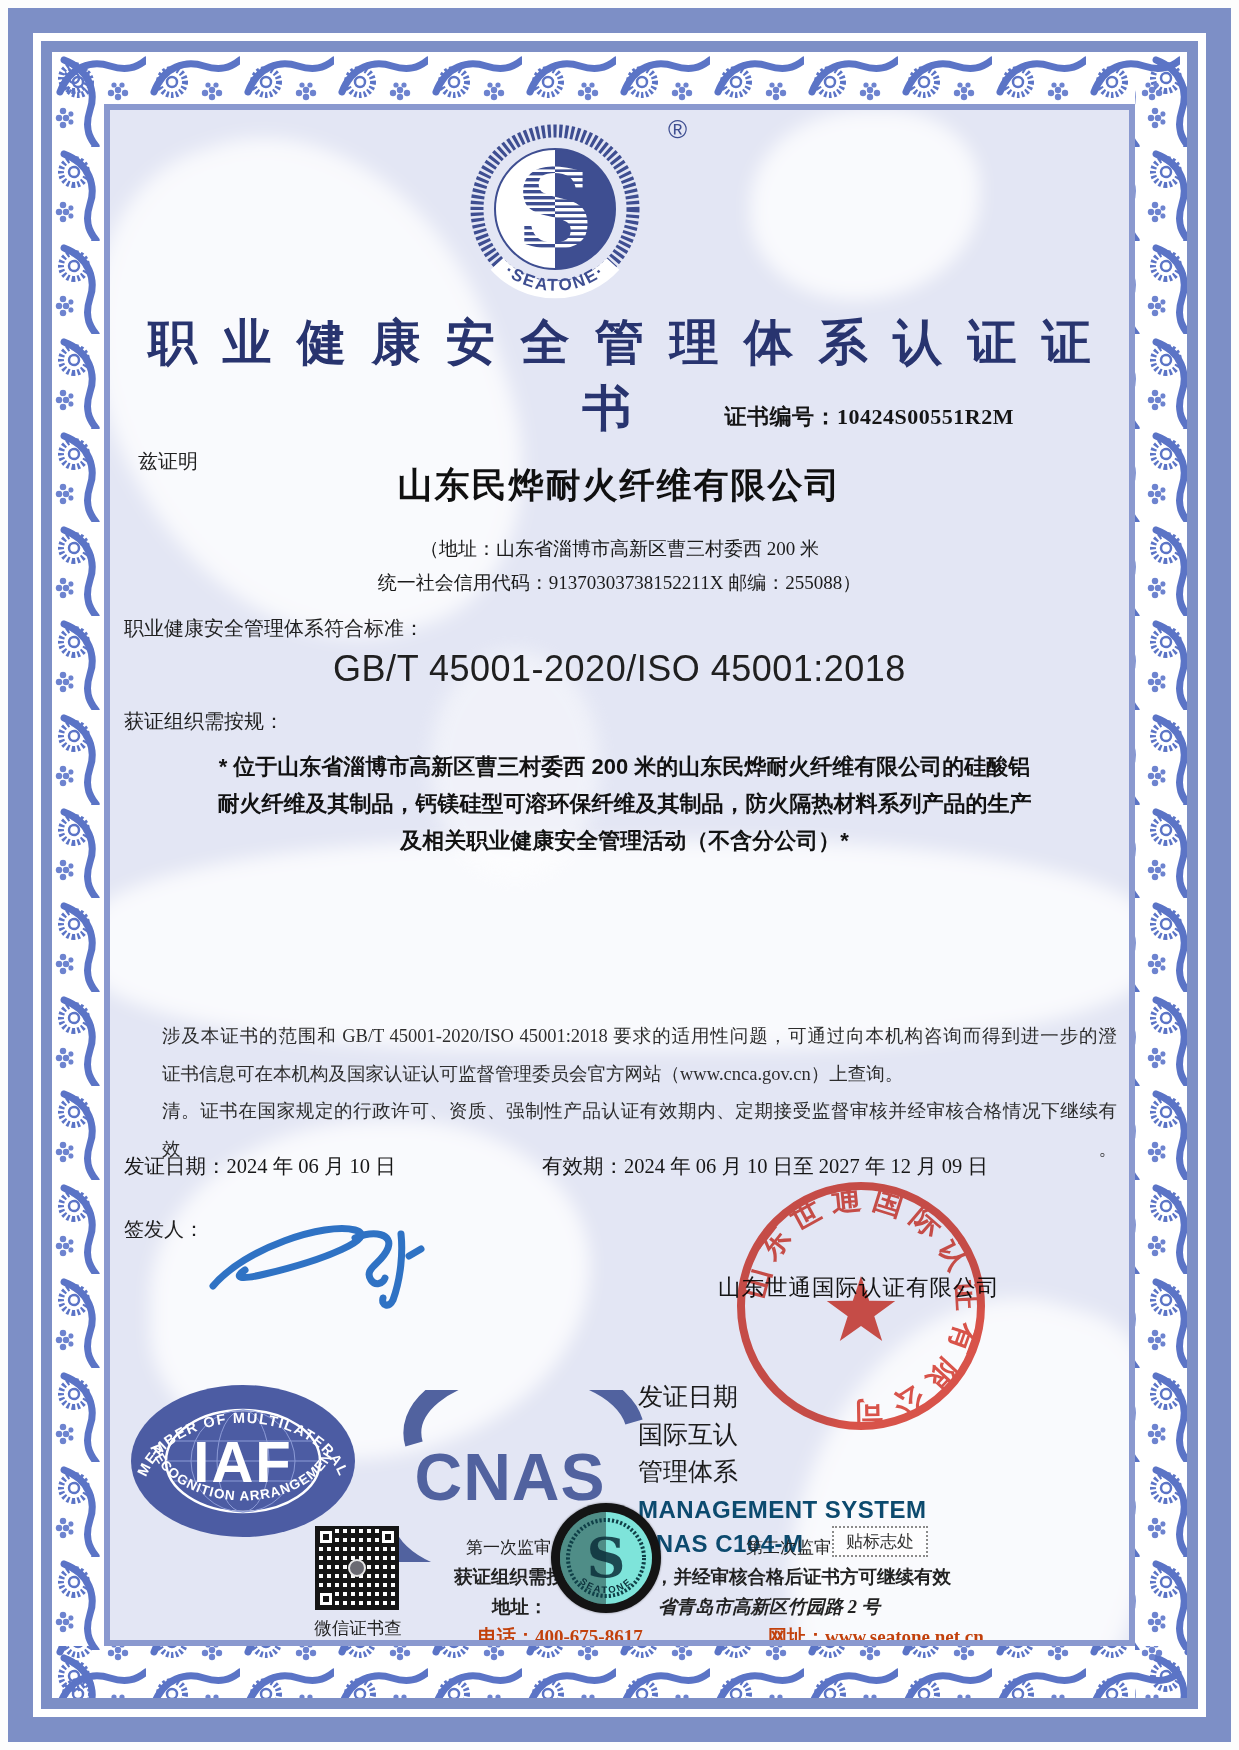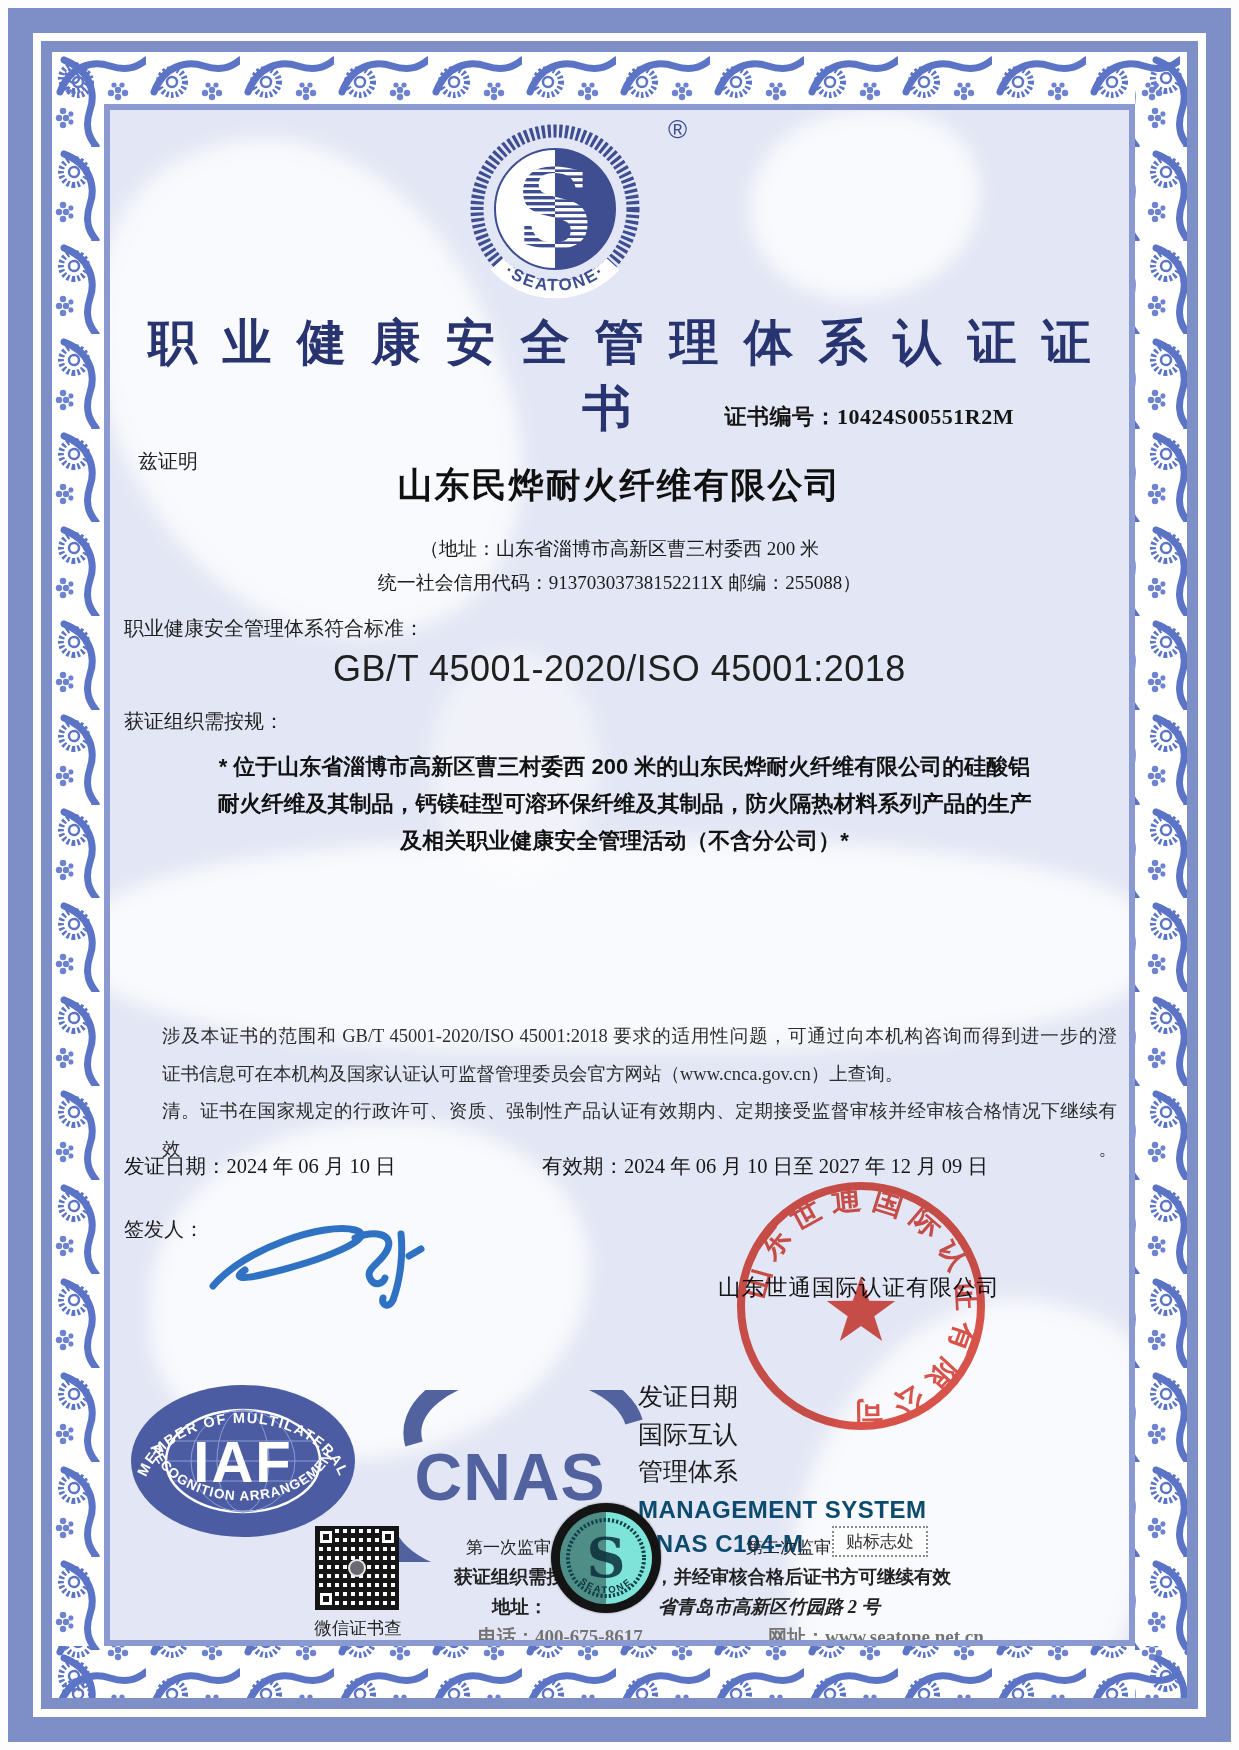--- a/index.html
+++ b/index.html
@@ -27,21 +27,21 @@
   .scope{font-size:22px;font-weight:bold;line-height:37px;color:#121212;
          font-family:"Liberation Sans",sans-serif;padding-left:10px;}
   .note-line{font-size:18.5px;line-height:37.5px;color:#2d2d2d;text-align:justify;}
   .note-just{text-align-last:justify;}
   .dateline{font-size:20.5px;color:#161616;}
   .issuer{font-size:22.5px;color:#141414;letter-spacing:1px;}
   .accr-cn{font-size:25px;line-height:37.5px;color:#1b1b1b;font-family:"Liberation Sans",sans-serif;}
   .accr-en{font-size:24px;font-weight:bold;color:#0c4a6e;font-family:"Liberation Sans",sans-serif;letter-spacing:.5px;}
   .foot-sm{font-size:17px;color:#222;}
   .foot-md{font-size:18.5px;font-weight:600;color:#222;}
-  .foot-lg{font-size:19px;font-weight:600;color:#737373;}
+  .foot-lg{font-size:19px;font-weight:600;color:#c2410c;}
   .sticker{border:2px dotted #8a8a8a;padding:2px 12px;background:rgba(255,255,255,.6);
            font-size:17px;color:#333;}
   
   .qr{position:absolute;width:84px;height:84px;background-color:#fdfdfd;
       background-image:repeating-linear-gradient(90deg,#151515 0 4px,transparent 4px 8px),
                        repeating-linear-gradient(0deg,#151515 0 5px,#fdfdfd 5px 9px);}
   .finder{position:absolute;width:18px;height:18px;border:3px solid #151515;background:#fff;box-sizing:border-box;}
   .finder::after{content:"";position:absolute;left:3px;top:3px;width:6px;height:6px;background:#151515;}
   .qrbadge{position:absolute;left:33px;top:33px;width:18px;height:18px;border-radius:50%;
            background:#6a6a72;border:2px solid #e8e8e8;box-sizing:border-box;}

